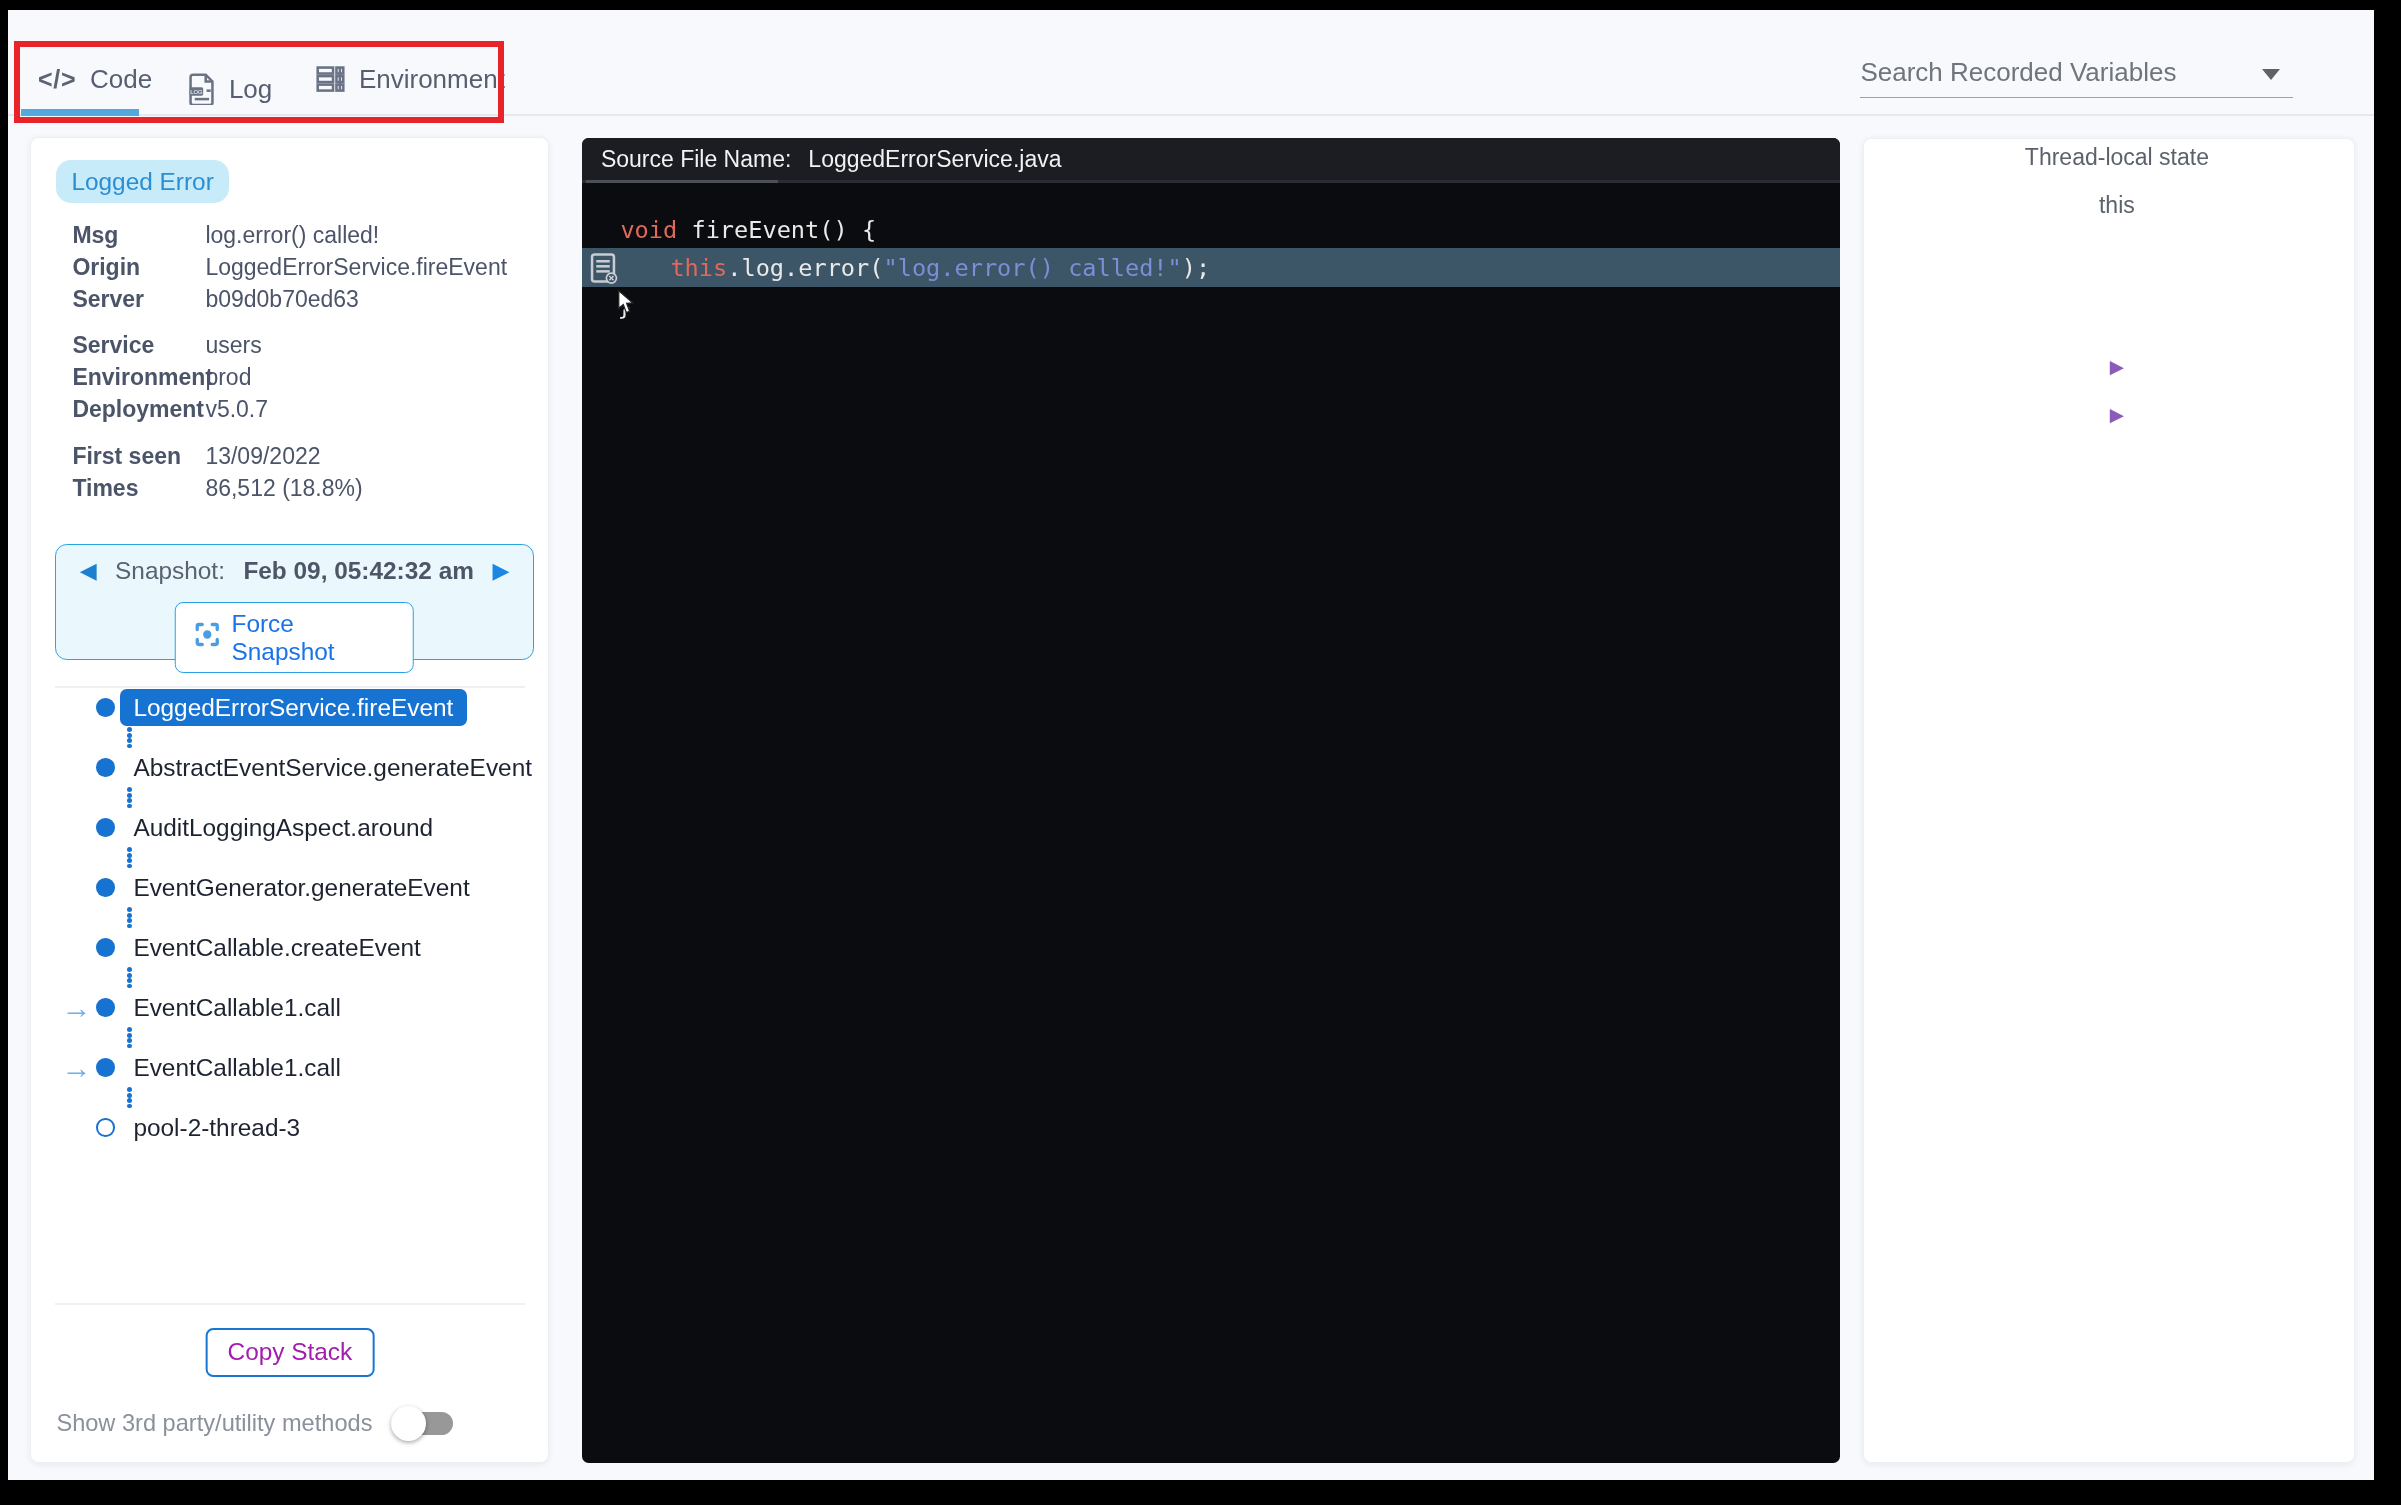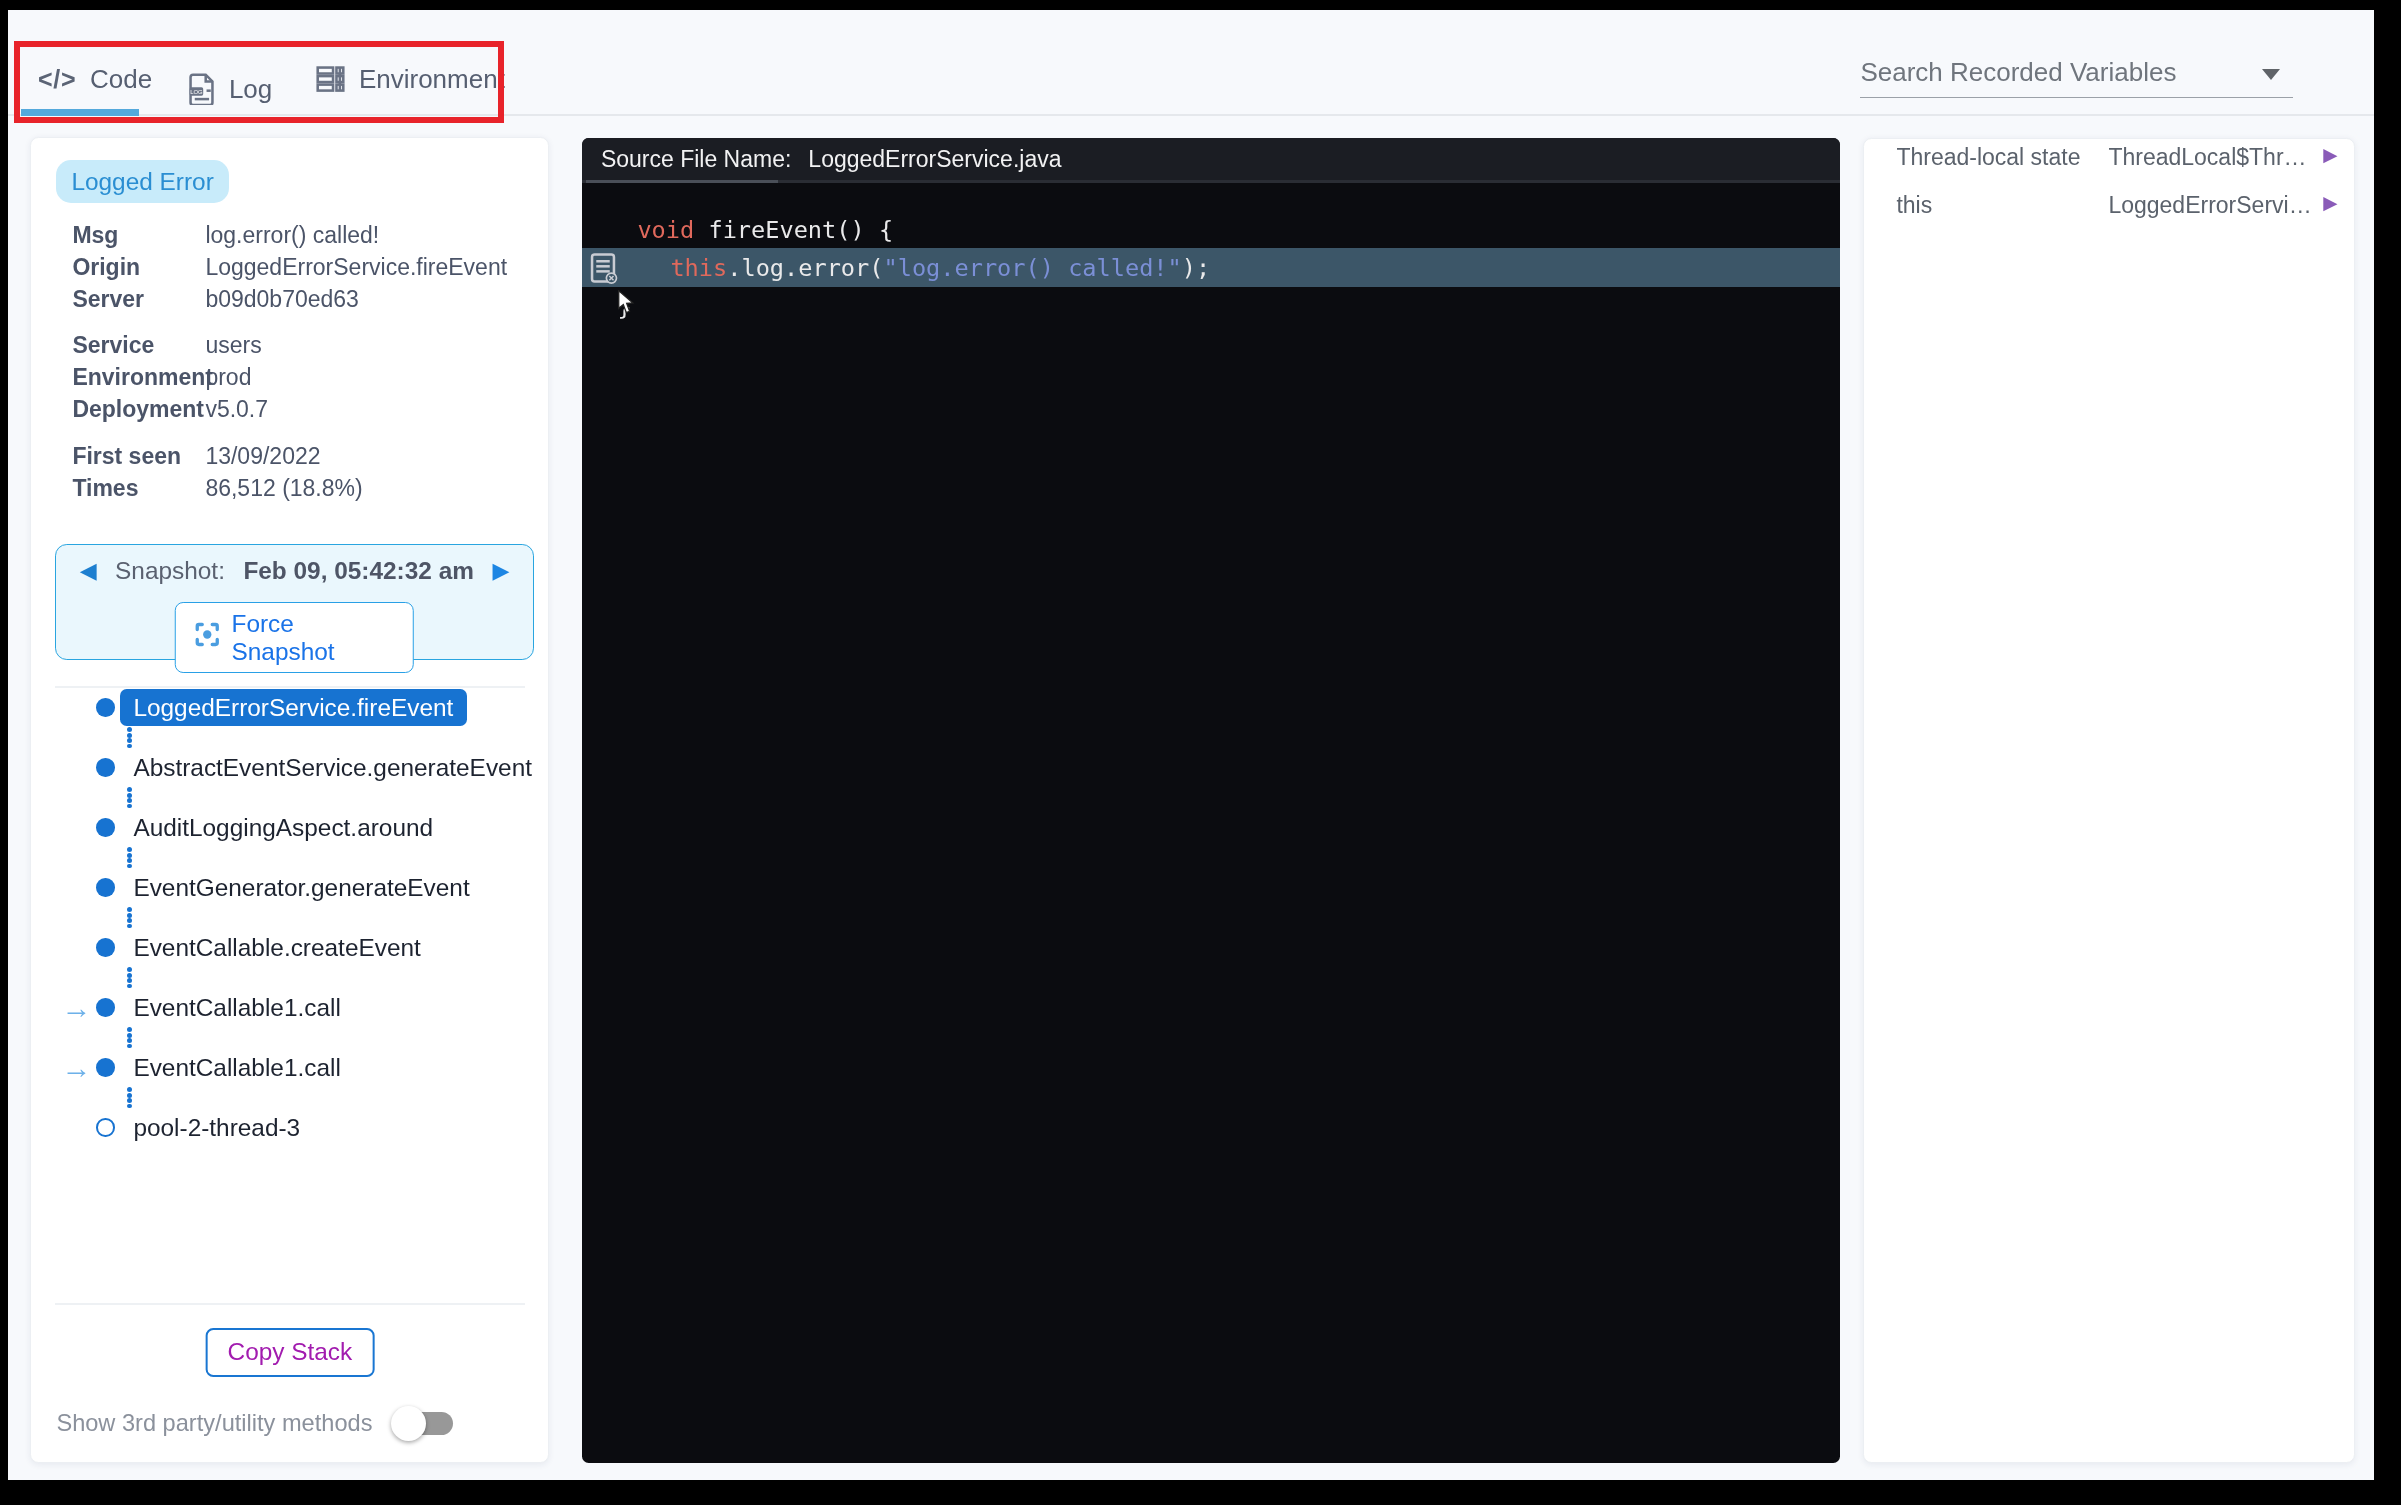--- a/index.html
+++ b/index.html
@@ -54,32 +54,32 @@
   .toggle { position:relative; width:59px; height:23.6px; background:#989898; border-radius:11.8px; cursor:pointer; }
   .toggle .thumb { position:absolute; left:-3.4px; top:-5.9px; width:35px; height:35px; border-radius:50%; background:#fff; box-shadow:0 1.7px 4.2px rgba(0,0,0,.35); }
 
   
   #editor { position:absolute; left:574px; top:128px; width:1258px; height:1325px; background:#0b0c10; border-radius:6.7px; overflow:hidden; }
   .ed-header { height:42px; background:#1b1d23; display:flex; align-items:center; padding-left:18.5px; gap:17px; color:#f2f2f3; font-size:23px; }
   .ed-tabline { position:absolute; left:0; top:42px; width:100%; height:3.4px; background:#2a2d34; }
   .ed-tabline .seg { position:absolute; left:3.4px; top:0; width:192px; height:3.4px; background:#4a4f58; }
   .code { font-family:"DejaVu Sans Mono", monospace; font-size:23.6px; color:#e9e9ea; }
   .cl { position:absolute; left:0; right:0; height:39px; display:flex; align-items:center; }
-  #cl1 { top:72px;  padding-left:55px; }
+  #cl1 { top:72px;  padding-left:26px;margin-left:12px; }
   #cl2 { top:110px; padding-left:88px; background:#3c5668; }
   #cl3 { top:149px; padding-left:35px; }
   .kw { color:#e0695c; }
   .str { color:#7b8fd6; }
   .gutter-ico { position:absolute; left:4.2px; top:114px; width:32px; height:32px; cursor:pointer; }
   .mouse-cursor { position:absolute; left:35px; top:152px; }
 
   
   .rv-header { height:54px; background:#e9f6fc; border-radius:8.4px 8.4px 0 0; display:flex; align-items:center; padding-left:34px; font-size:23.6px; font-weight:bold; color:#15181e; }
   .rv-rows { padding:5px 17px 0 32px; }
-  .rv-row { height:48px; display:flex; font-size:23px; color:#5b626c; cursor:pointer; }
+  .rv-row { height:48px; display:flex; align-items:center; font-size:23px; color:#5b626c; cursor:pointer;flex-direction:column; }
   .rv-name { flex:0 0 212px; white-space:nowrap; }
   .rv-val { flex:1; white-space:nowrap; overflow:hidden; text-overflow:ellipsis; }
   .rv-exp { flex:0 0 25px; color:#8a5bb8; font-size:18.5px; text-align:right; }
 </style>
 </head>
 <body>
 
 <div id="page">
 
   <div class="tabs-divider"></div>

